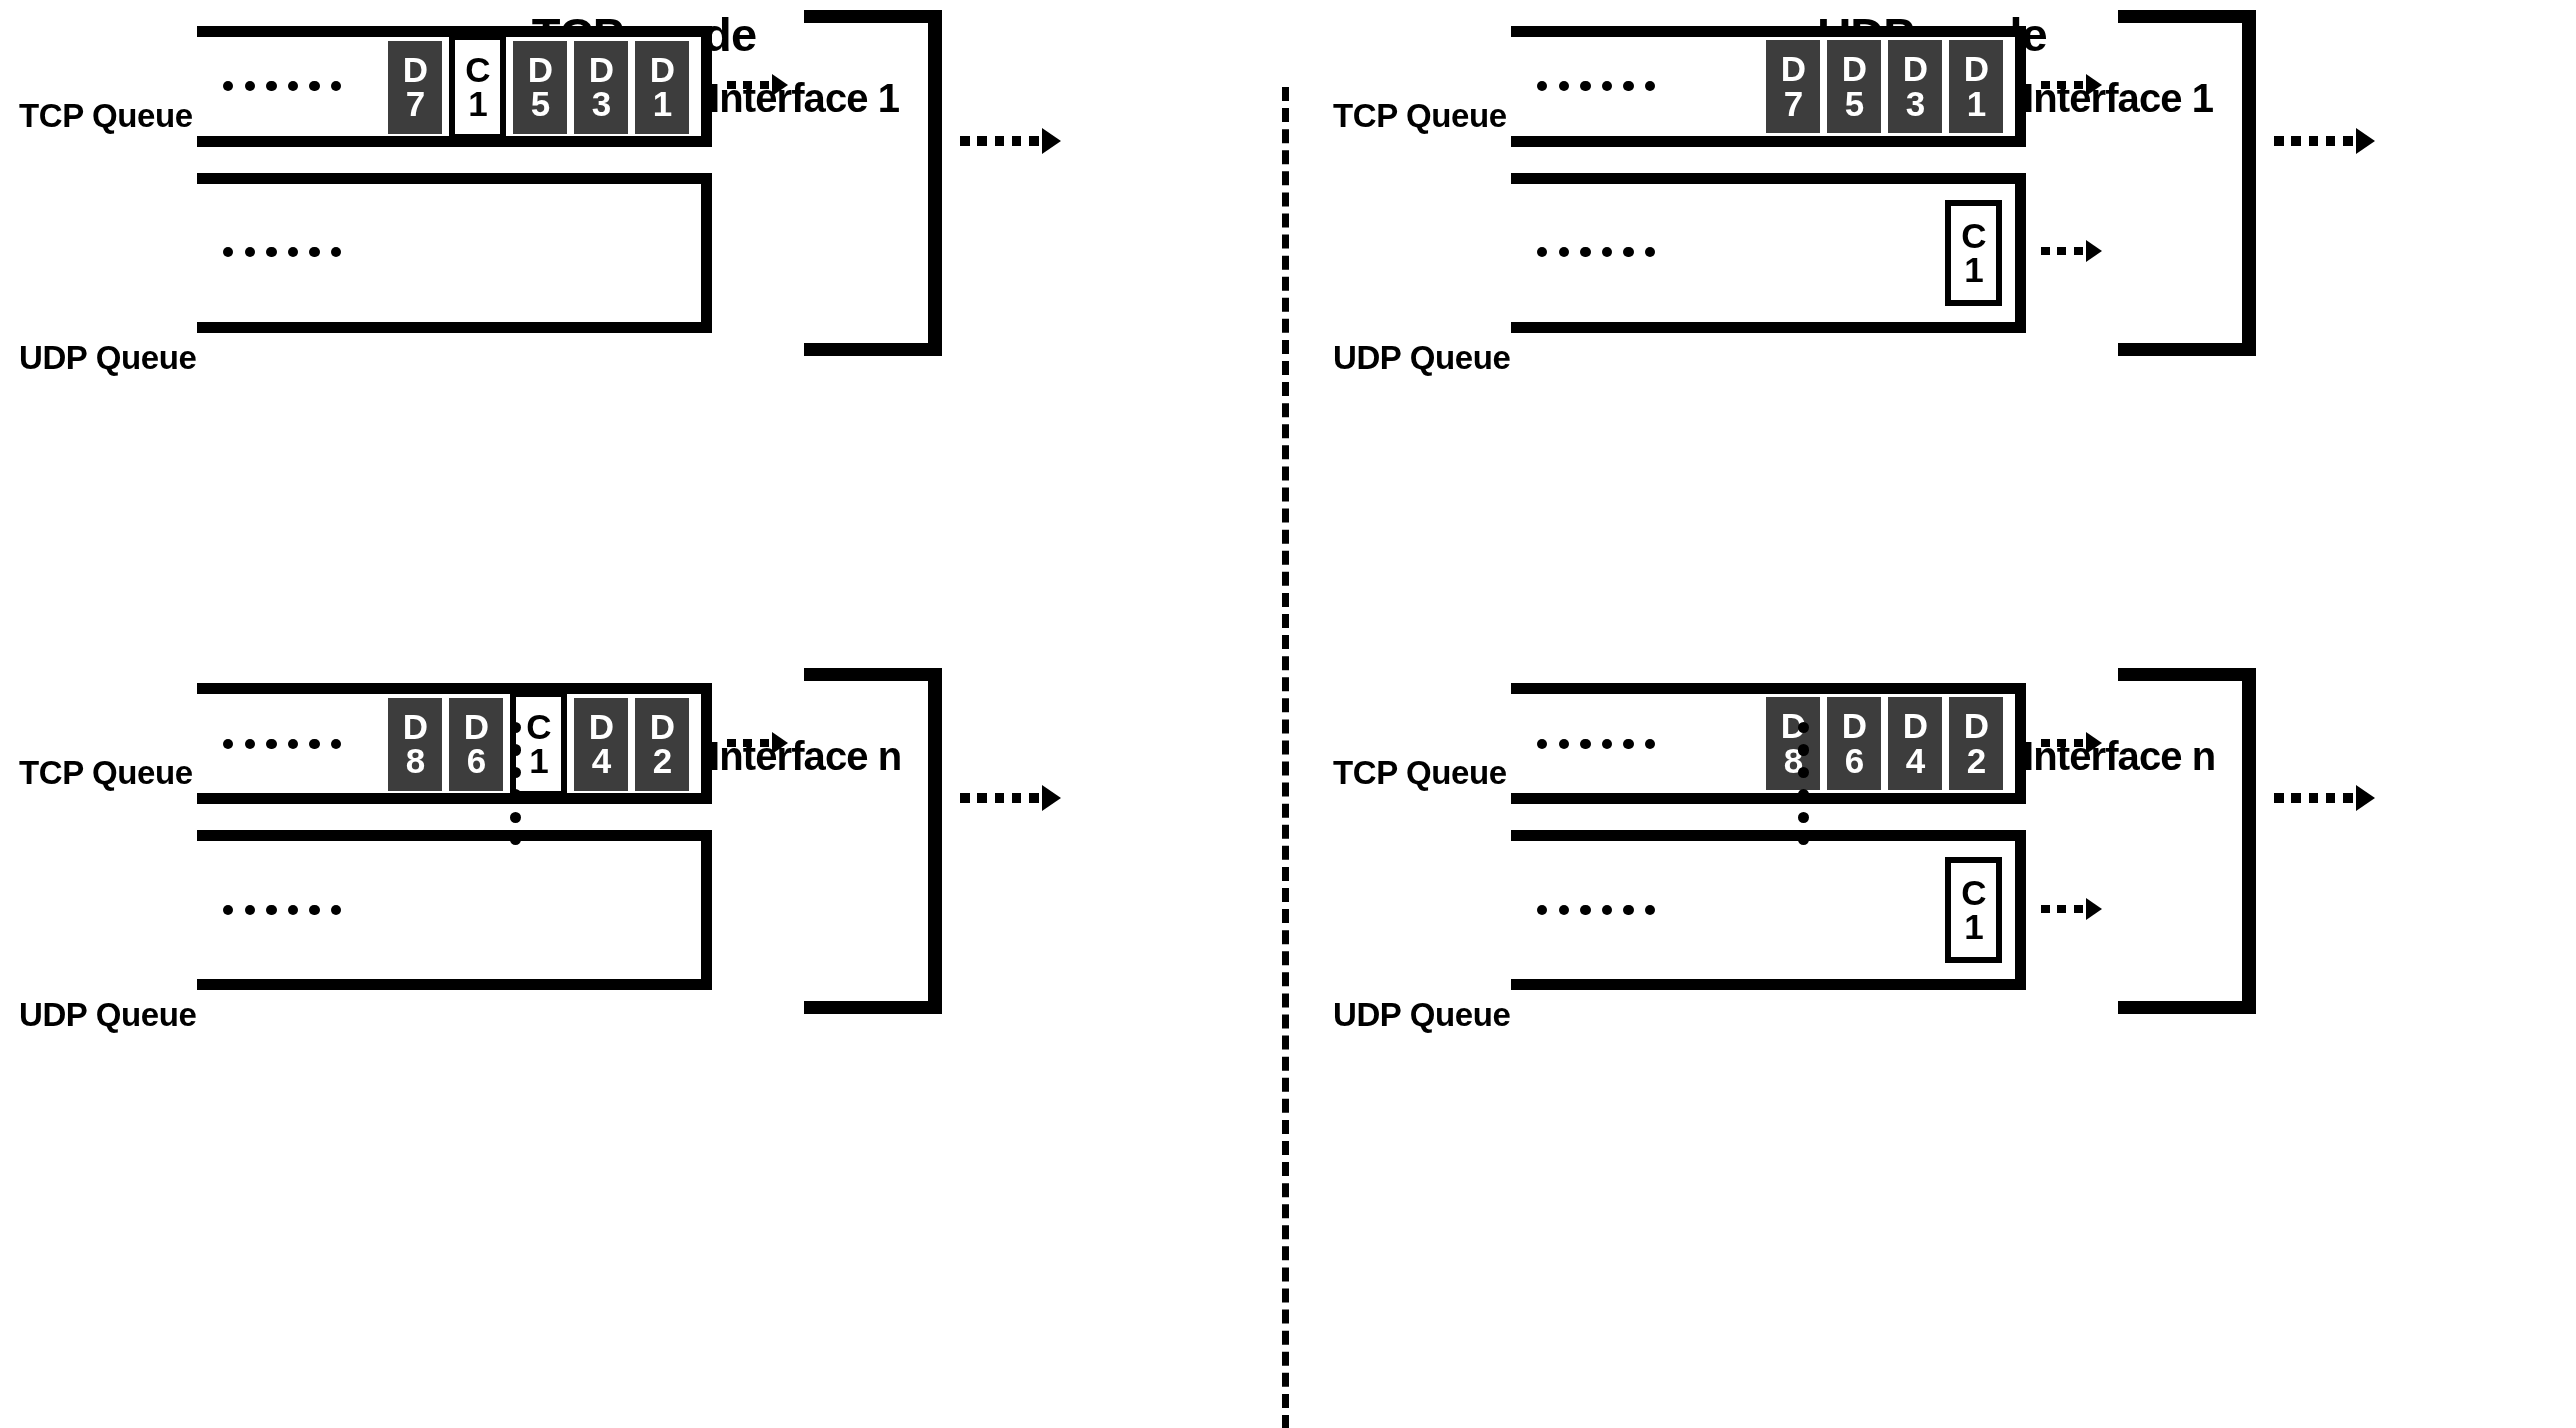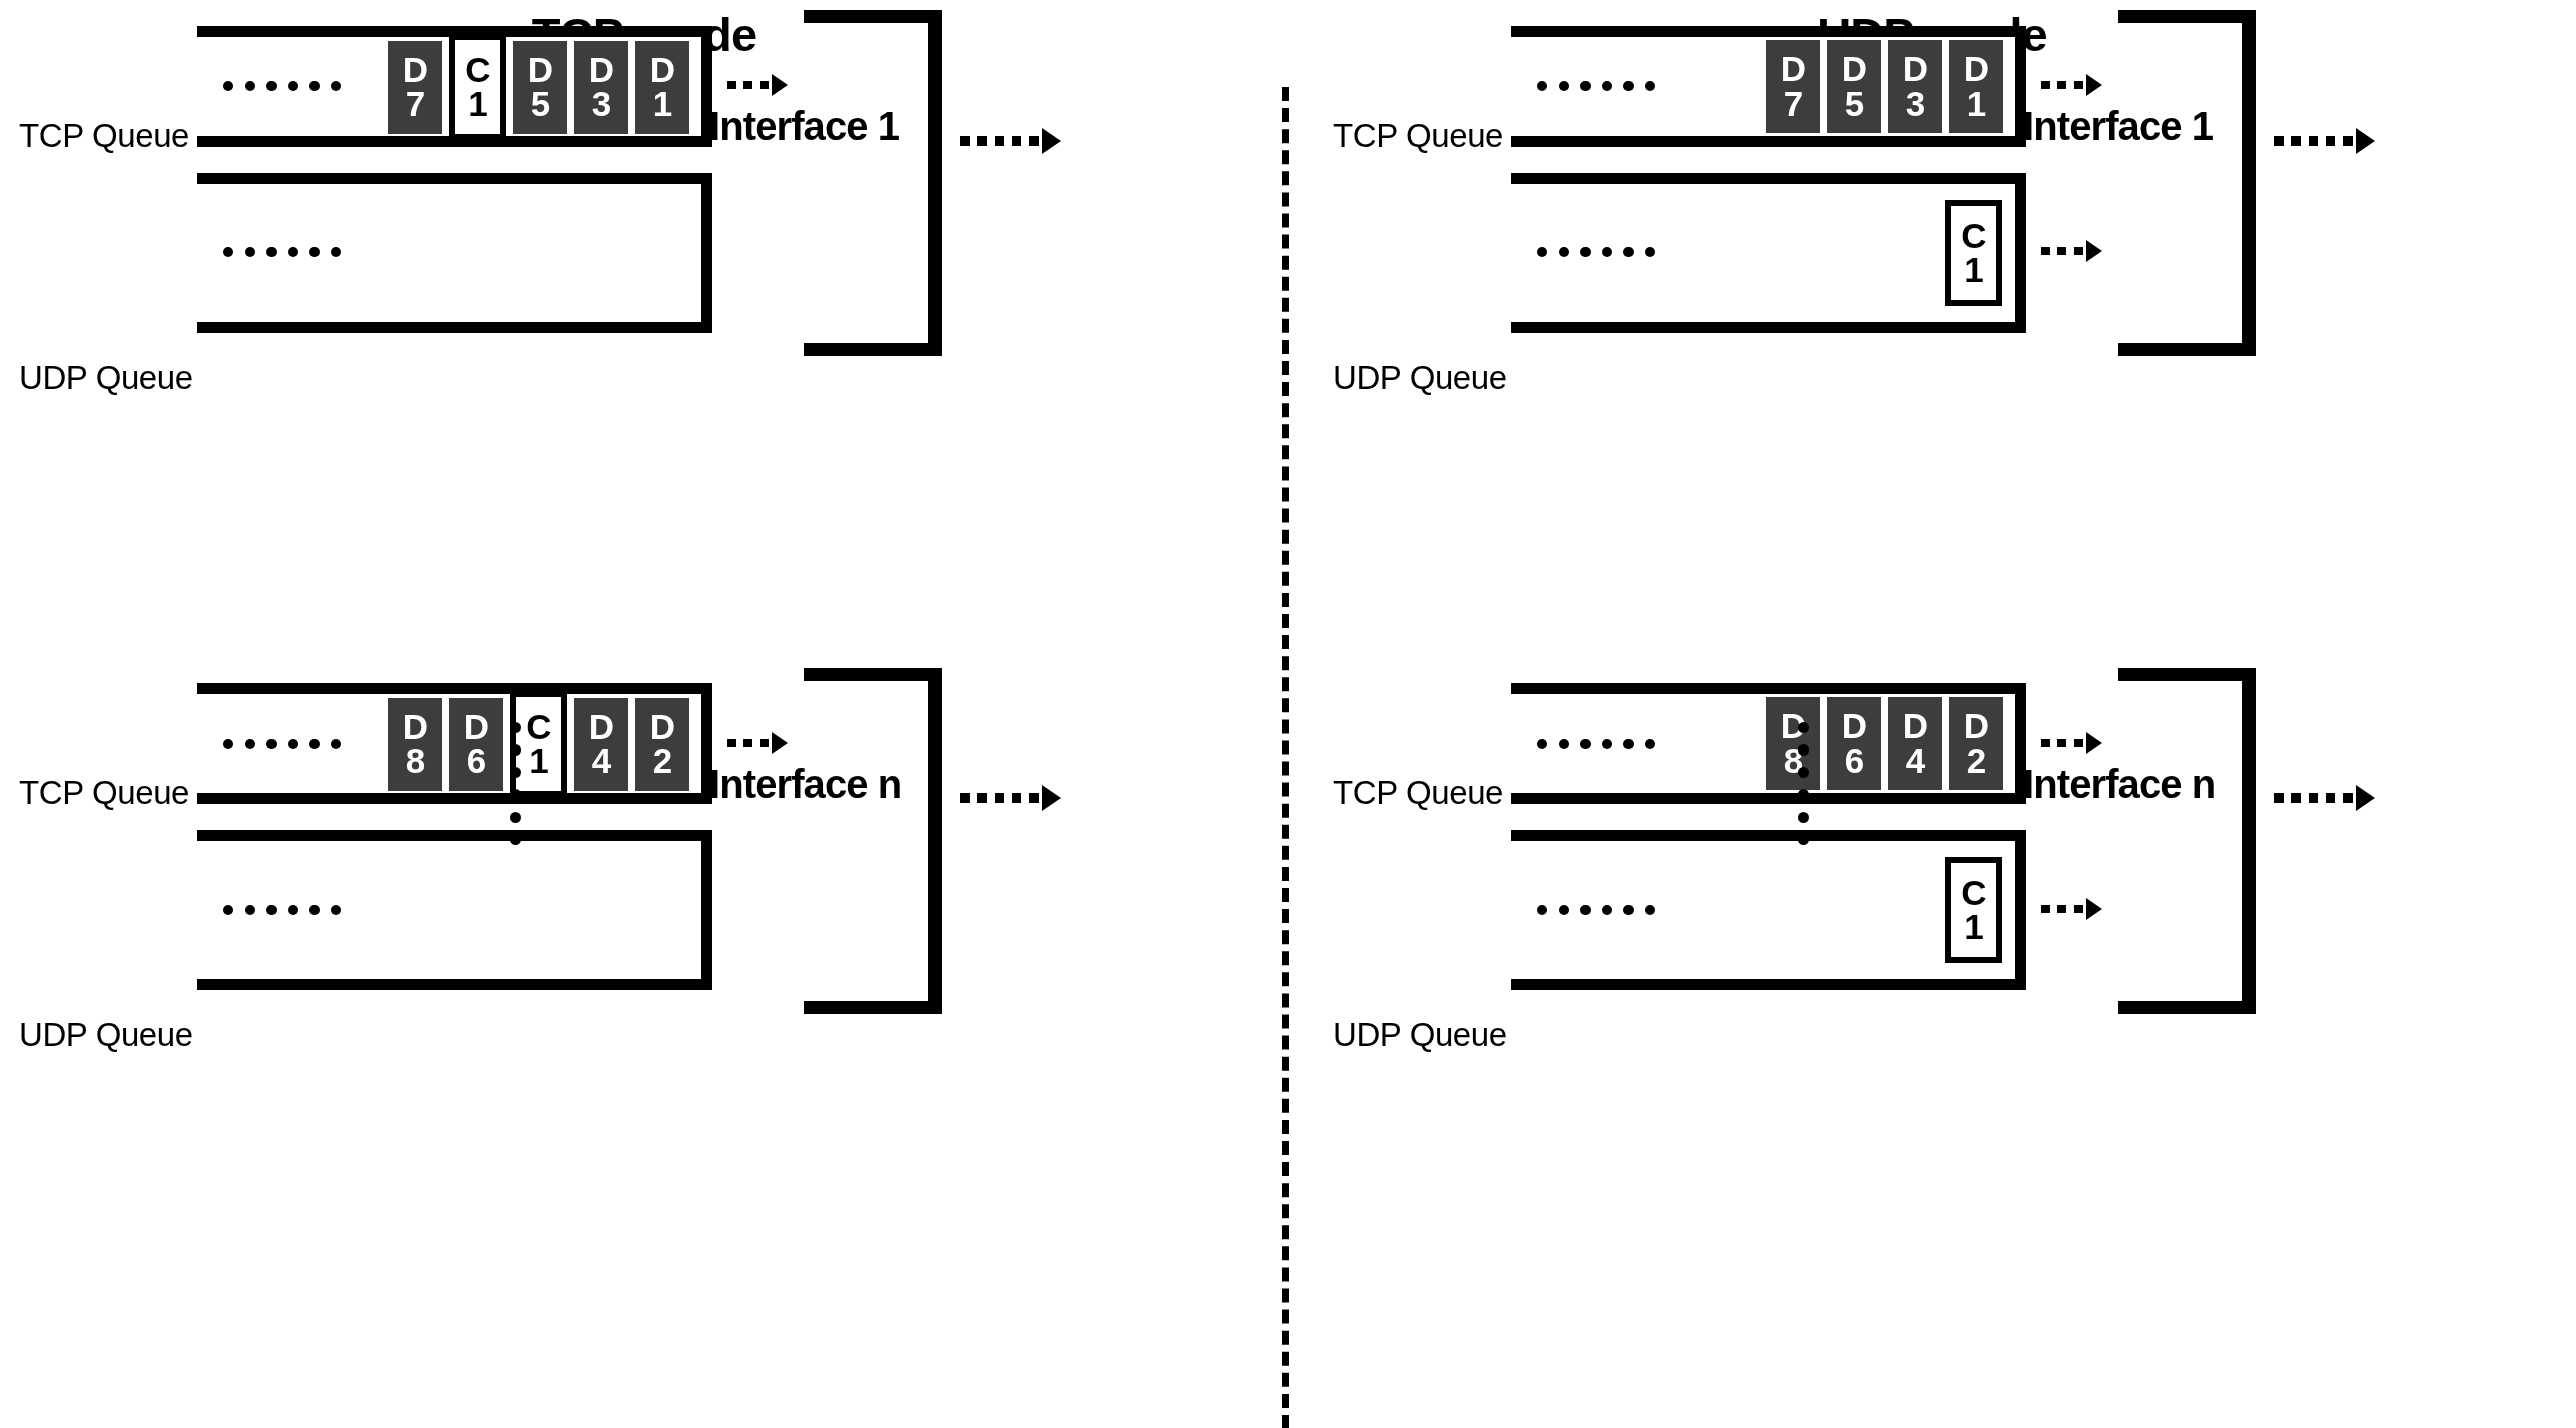--- a/index.html
+++ b/index.html
@@ -10,24 +10,24 @@
   .panel.left{left:0;}
   .panel.right{left:1288px;}
 
   .mode-title{position:absolute;top:7px;width:100%;text-align:center;
               font-size:47px;font-weight:bold;letter-spacing:-0.9px;}
 
   .divider{position:absolute;left:1282px;top:87px;width:0;height:1342px;
            border-left:7.8px dashed #000;}
 
   .iface-label{position:absolute;font-size:40px;font-weight:bold;letter-spacing:-0.9px;
-               white-space:nowrap;margin-top:28px;}
-
-  .q-label{position:absolute;font-size:33px;font-weight:normal;letter-spacing:-0.4px;
-           white-space:nowrap;margin-top:20px;}
+               white-space:nowrap;}
+
+  .q-label{position:absolute;font-size:33px;font-weight:bold;letter-spacing:-0.4px;
+           white-space:nowrap;}
 
   
   .queue{position:absolute;box-sizing:border-box;
          border-top:11.2px solid #000;border-right:11.2px solid #000;border-bottom:11.2px solid #000;
          background:#fff;}
 
   
   .bracket{position:absolute;box-sizing:border-box;
            border-top:13px solid #000;border-right:14.7px solid #000;border-bottom:13px solid #000;
            background:transparent;}

